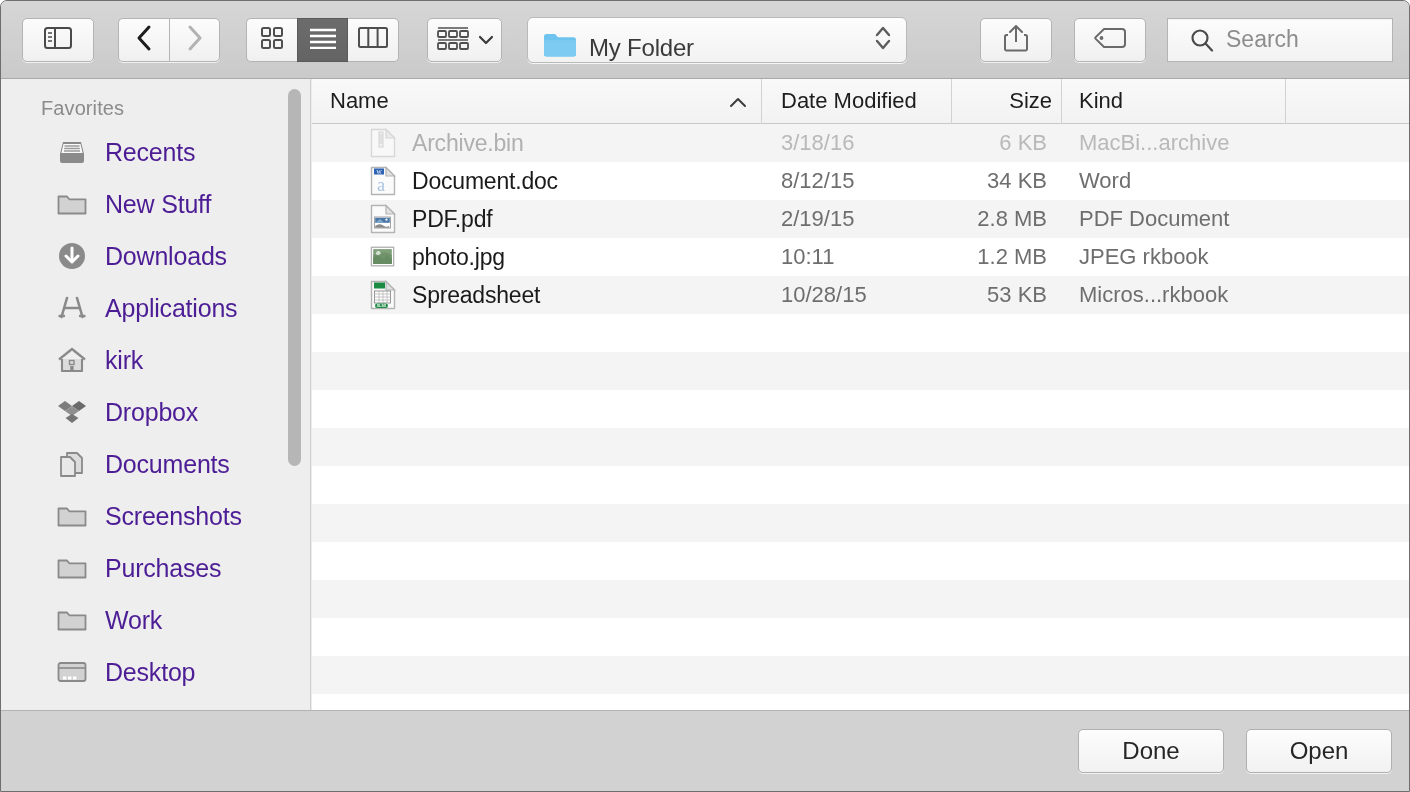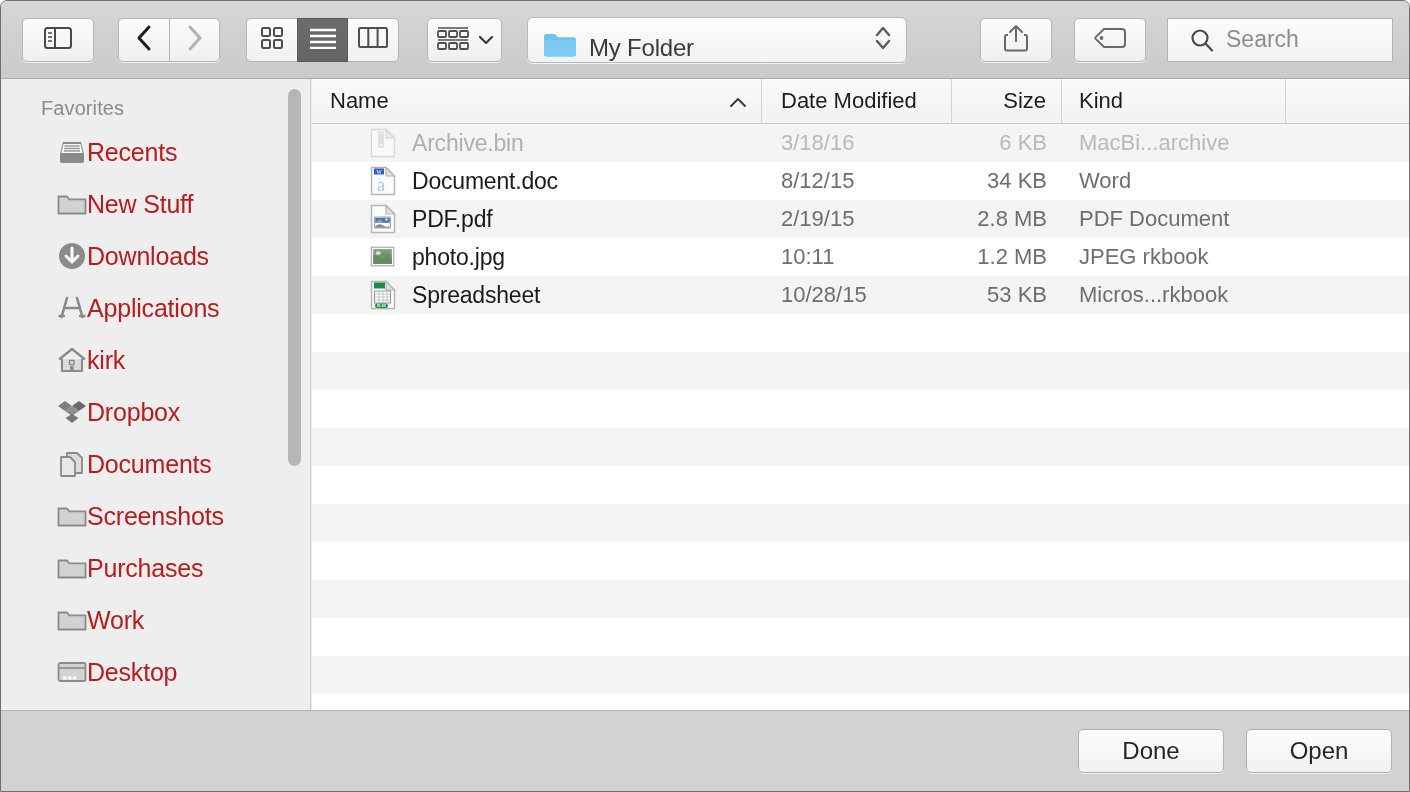--- a/index.html
+++ b/index.html
@@ -145,22 +145,23 @@
     align-items: center;
     padding-left: 36px;
     cursor: default;
   }
   .sb-icon {
     width: 30px; height: 30px;
     display: flex; align-items: center; justify-content: center;
     flex: none;
   }
   .sb-label {
+    margin-left: 18px;
     font-size: 25px;
-    color: #b91c1c;
+    color: #4c1d95;
     letter-spacing: -0.2px;
   }
   .sidebar-scrollbar {
     position: absolute;
     right: 10px; top: 10px;
     width: 13px; height: 377px;
     background: #b6b6b6;
     border-radius: 7px;
   }
   .sidebar-divider {
@@ -193,21 +194,21 @@
     color: #1d1d1d;
     height: 45px;
     display: flex;
     align-items: center;
     border-right: 1px solid #d2d2d2;
     cursor: default;
     position: relative;
   }
   .col-name    { width: 450px; padding-left: 18px; }
   .col-date    { width: 190px; padding-left: 19px; }
-  .col-size    { width: 110px; justify-content: flex-end; padding-right: 15px; }
+  .col-size    { width: 110px; justify-content: flex-end; padding-right: 9px; }
   .col-kind    { width: 224px; padding-left: 17px; }
   .col-extra   { width: 123px; border-right: none; }
   .sort-arrow {
     position: absolute; right: 14px; top: 50%;
     transform: translateY(-50%);
   }
 
   .rows { position: relative; }
   .row {
     display: flex;

